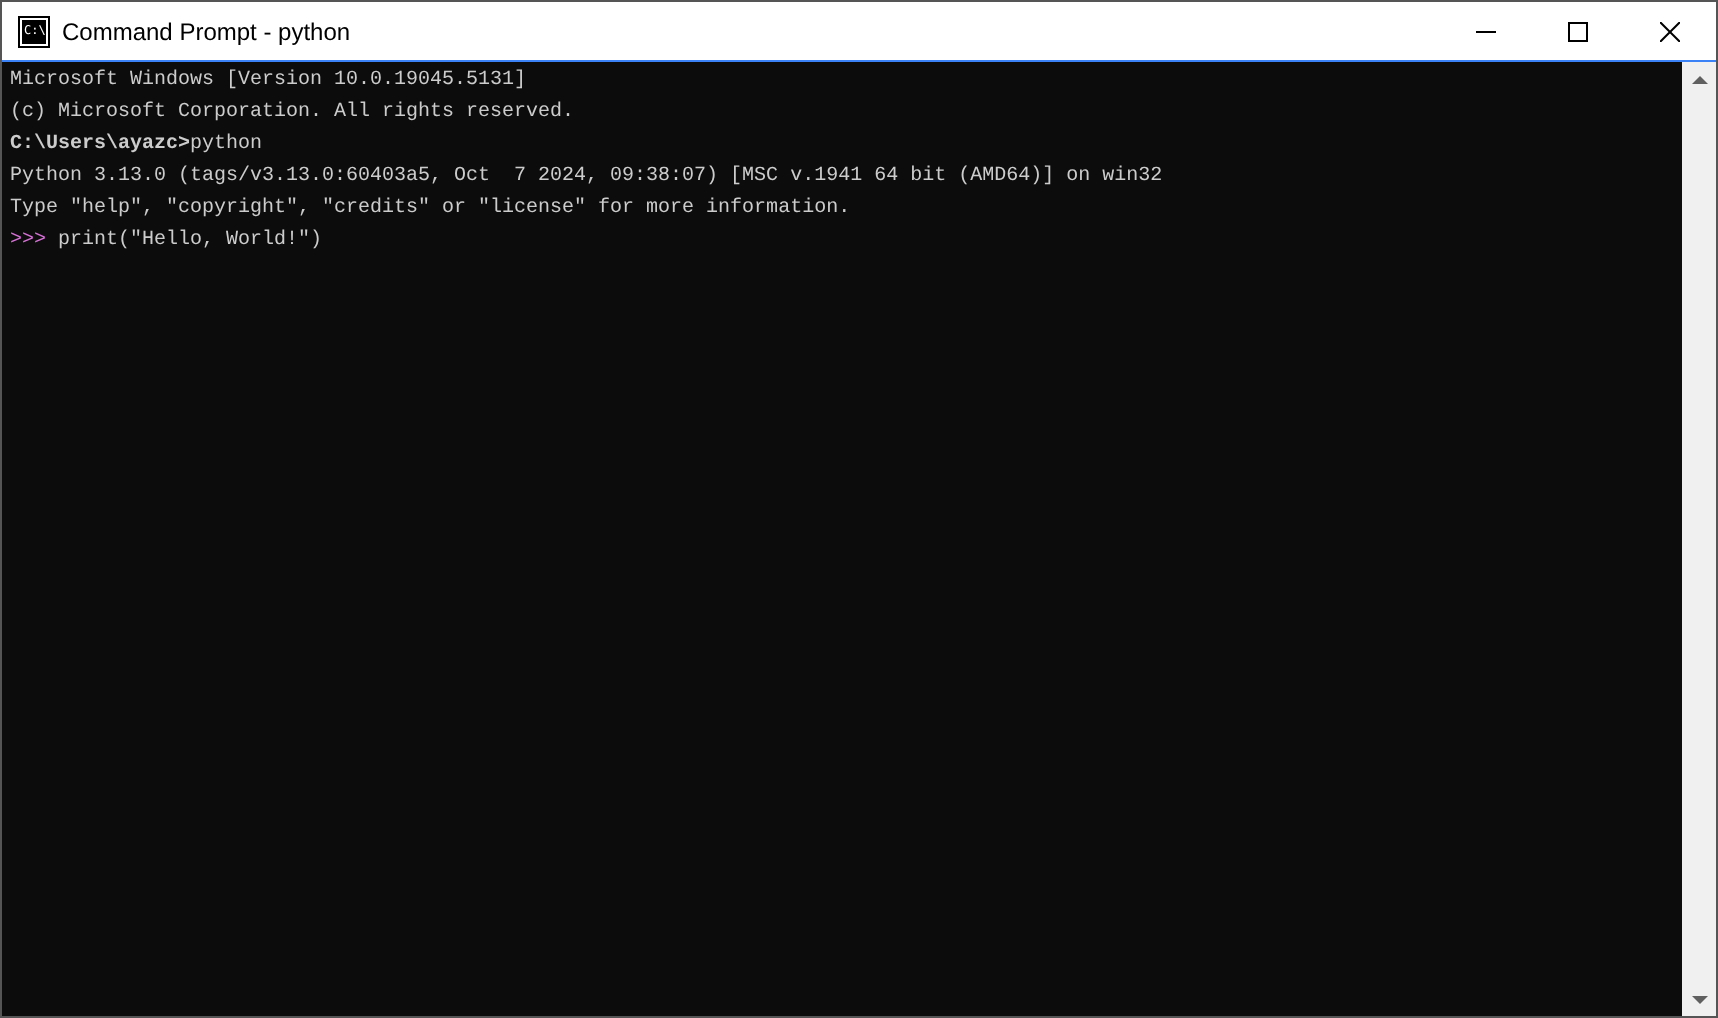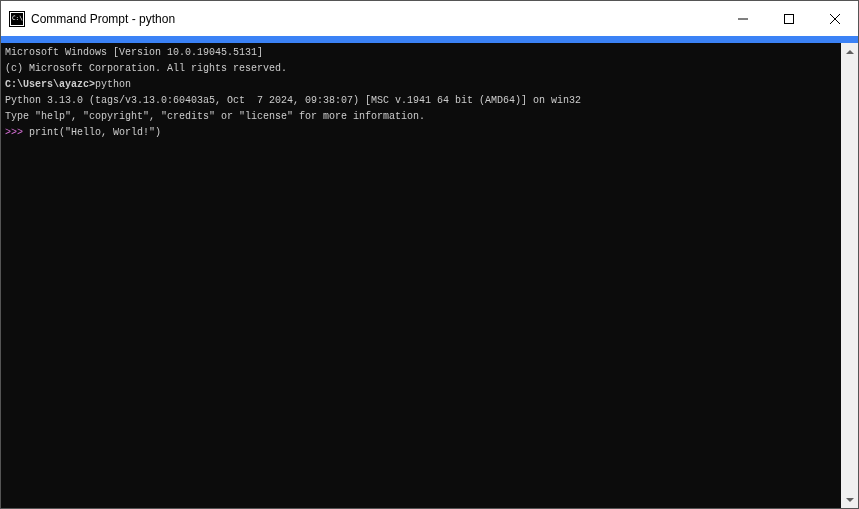--- a/index.html
+++ b/index.html
@@ -16,26 +16,26 @@
     }
     .window {
       width: 859px;
       height: 509px;
       background: #ffffff;
       border: 1px solid #555;
       display: flex;
       flex-direction: column;
     }
     .titlebar {
-      height: 42px;
+      height: 30px;
       background: #ffffff;
       display: flex;
       align-items: center;
       padding: 0 0 0 8px;
-      border-bottom: 7px solid #3b82f6;
+      border-bottom: 1px solid #3b82f6;
     }
     .titlebar-icon {
       width: 16px;
       height: 16px;
       margin-right: 6px;
       display: flex;
       align-items: center;
       justify-content: center;
     }
     .titlebar-title {

